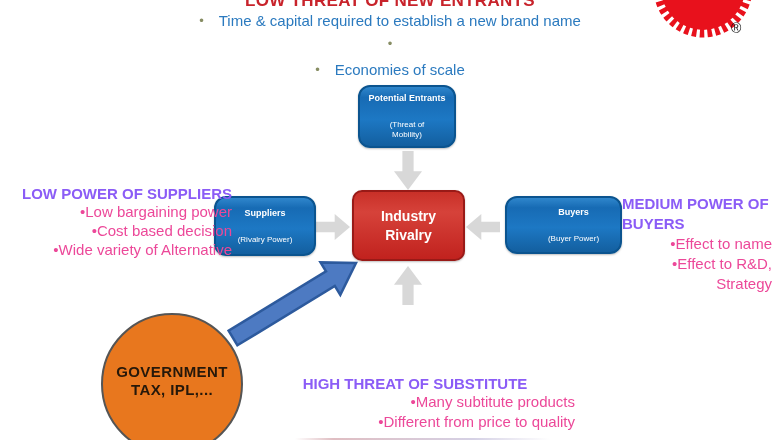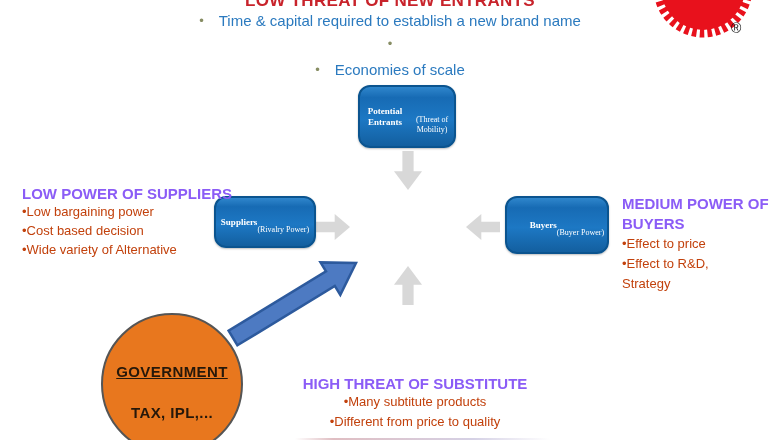--- a/index.html
+++ b/index.html
@@ -14,58 +14,57 @@
   }
   .top-bullet {
     position:absolute; left:0; width:780px; display:flex;
     justify-content:center; align-items:baseline; gap:15px;
     color:#2b7abf; font-size:15px;
   }
   .top-bullet .dot { color:#878d63; font-size:13px; position:relative; top:-1px; }
   
   .fbox {
     position:absolute; border-radius:12px; color:#fff; text-align:center;
-    display:flex; flex-direction:row; justify-content:center; align-items:center;
+    display:flex; flex-direction:column; justify-content:center; align-items:center;
     background:linear-gradient(180deg,#2f86cc 0%,#176bb4 18%,#1d78c4 55%,#135f9f 100%);
     border:2px solid #0b548f; box-sizing:border-box;
     box-shadow:0 1px 2px rgba(0,0,0,.25);
-    font-family:Liberation Serif, serif;
   }
   .fbox .t { font-size:9px; font-weight:bold; line-height:11px; }
   .fbox .s { font-size:8px; line-height:10px; margin-top:16px; }
   .fbox-center {
     background:linear-gradient(180deg,#c93028 0%,#d6423a 30%,#c1221e 100%);
     border:2px solid #991a17; border-radius:10px;
     font-size:14px; font-weight:bold; line-height:18px;
   }
   .fbox-center .t { font-size:14px; font-weight:bold; line-height:19px; width:72px; margin:0 auto; }
   
   .garrow { position:absolute; background:#d8d8d8; filter:drop-shadow(0 0 1px #9f9f9f); }
   .arr-down  { clip-path:polygon(30% 0,70% 0,70% 52%,100% 52%,50% 100%,0 52%,30% 52%); }
   .arr-up    { clip-path:polygon(50% 0,100% 48%,70% 48%,70% 100%,30% 100%,30% 48%,0 48%); }
   .arr-right { clip-path:polygon(0 30%,55% 30%,55% 0,100% 50%,55% 100%,55% 70%,0 70%); }
   .arr-left  { clip-path:polygon(100% 30%,45% 30%,45% 0,0 50%,45% 100%,45% 70%,100% 70%); }
   
   .red-h { color:#8b5cf6; font-weight:bold; font-size:15px; }
-  .blue-li { color:#c2410c; font-size:13px; line-height:19px; }
+  .blue-li { color:#ec4899; font-size:15px; line-height:19px;text-align:right; }
   .left-block  { position:absolute; left:22px; top:185px; width:210px; }
   .right-block { position:absolute; left:622px; top:178px; width:150px;margin-top:16px; }
   .right-block .red-h { line-height:20px; }
   .right-block .blue-li { line-height:20px; }
   .bottom-block { position:absolute; left:255px; top:375px; width:320px; text-align:center; }
   .bottom-block .blue-li { line-height:20px; }
   
   .gov-circle {
     position:absolute; left:101px; top:313px; width:142px; height:142px;
     border-radius:50%; background:#e8771e; border:2px solid #555555;
     box-sizing:border-box; text-align:center; color:#26180a;
     font-size:15px; font-weight:bold; letter-spacing:.4px;
   }
-  .gov-circle .l1 { margin-top:48px;text-decoration:underline; }
-  .gov-circle .l2 { margin-top:24px; }
+  .gov-circle .l1 { margin-top:48px; }
+  .gov-circle .l2 { margin-top:1px; }
   
   .overlay-svg { position:absolute; left:0; top:0; width:780px; height:440px; pointer-events:none; }
   .seal-reg {
     position:absolute; left:731px; top:20px; color:#1a1a1a; font-size:14px;
   }
   .bottom-hint {
     position:absolute; left:295px; top:438px; width:255px; height:2px;
     background:linear-gradient(90deg,rgba(190,120,130,0),rgba(185,110,120,.45) 15%,rgba(150,140,190,.4) 70%,rgba(190,120,130,0));
   }
 </style>
@@ -96,42 +95,45 @@
   <div class="garrow arr-down" style="left:394px; top:151px; width:28px; height:39px;"></div>
   <div class="garrow arr-right" style="left:316px; top:214px; width:34px; height:26px;"></div>
   <div class="garrow arr-left" style="left:466px; top:214px; width:34px; height:26px;"></div>
   <div class="garrow arr-up" style="left:394px; top:266px; width:28px; height:39px;"></div>
 
   <div class="fbox" style="left:358px; top:85px; width:98px; height:63px;">
     <div class="t">Potential Entrants</div>
     <div class="s" style="width:62px;">(Threat of Mobility)</div>
   </div>
 
-  <div class="fbox" style="left:214px; top:196px; width:102px; height:52px;">
+  <div class="fbox" style="left:214px; top:196px; width:102px; height:60px;">
     <div class="t">Suppliers</div>
     <div class="s">(Rivalry Power)</div>
   </div>
 
+  <div class="fbox fbox-center" style="left:352px; top:190px; width:113px; height:71px;">
+    <div class="t">Industry Rivalry</div>
+  </div>
 
-  <div class="fbox" style="left:505px; top:196px; width:104px; height:58px;padding-left:20px;">
+  <div class="fbox" style="left:505px; top:196px; width:117px; height:58px;padding-left:20px;">
     <div class="t">Buyers</div>
     <div class="s">(Buyer Power)</div>
   </div>
 
 
   <div class="left-block">
     <div class="red-h">LOW POWER OF SUPPLIERS</div>
     <div class="blue-li">•Low bargaining power</div>
     <div class="blue-li">•Cost based decision</div>
     <div class="blue-li">•Wide variety of Alternative</div>
   </div>
 
   <div class="right-block">
     <div class="red-h">MEDIUM POWER OF BUYERS</div>
-    <div class="blue-li">•Effect to price</div>
+    <div class="blue-li">•Effect to name</div>
     <div class="blue-li">•Effect to R&amp;D,</div>
     <div class="blue-li">Strategy</div>
   </div>
 
   <div class="bottom-block">
     <div class="red-h">HIGH THREAT OF SUBSTITUTE</div>
     <div class="blue-li">•Many subtitute products</div>
     <div class="blue-li">•Different from price to quality</div>
   </div>
   <div class="bottom-hint"></div>

